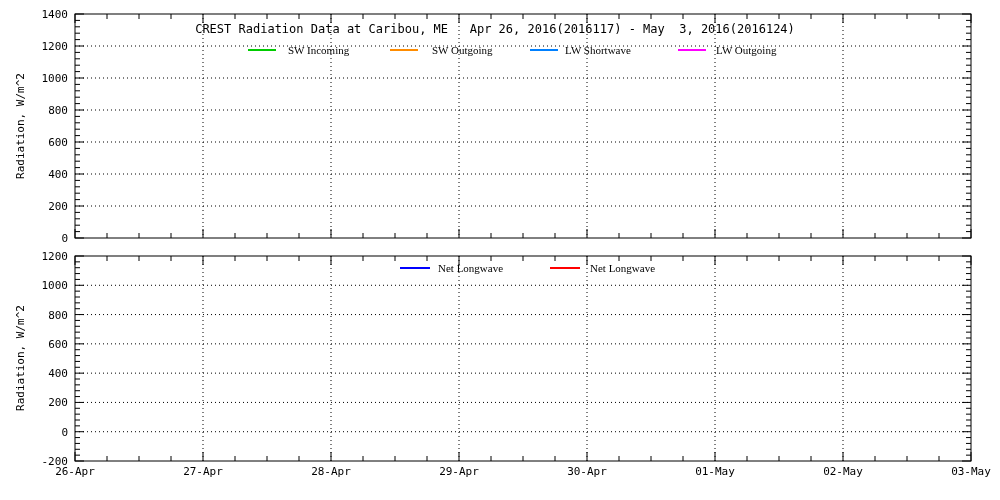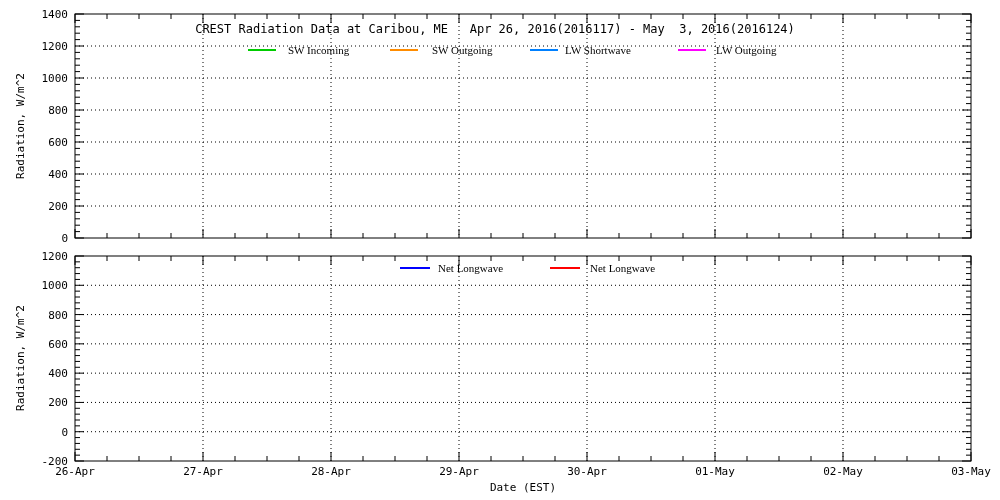--- a/index.html
+++ b/index.html
@@ -359,21 +359,20 @@
           <text x="843" y="475" text-anchor="middle" font-size="11px">02-May</text>
           <text x="971" y="475" text-anchor="middle" font-size="11px">03-May</text>
         </g>
       </g>
     </svg>
 
   <div id="chart-title" class="abs">CREST Radiation Data at Caribou, ME   Apr 26, 2016(2016117) - May  3, 2016(2016124)</div>
 
   <div id="ylabel-top" class="abs ylabel">Radiation, W/m^2</div>
   <div id="ylabel-bottom" class="abs ylabel">Radiation, W/m^2</div>
-  <div id="xlabel" class="abs">Date (EST)</div>
 
   <span class="swatch" style="left: 248px; top: 49px; background: rgb(0, 204, 0);"></span>
   <span class="leglabel" style="left:288px;top:43px">SW Incoming</span>
 
   <span class="swatch" style="left: 390px; top: 49px; background: rgb(255, 140, 0);"></span>
   <span class="leglabel" style="left:432px;top:43px">SW Outgoing</span>
 
   <span class="swatch" style="left: 530px; top: 49px; background: rgb(0, 128, 255);"></span>
   <span class="leglabel" style="left:565px;top:43px">LW Shortwave</span>
 

